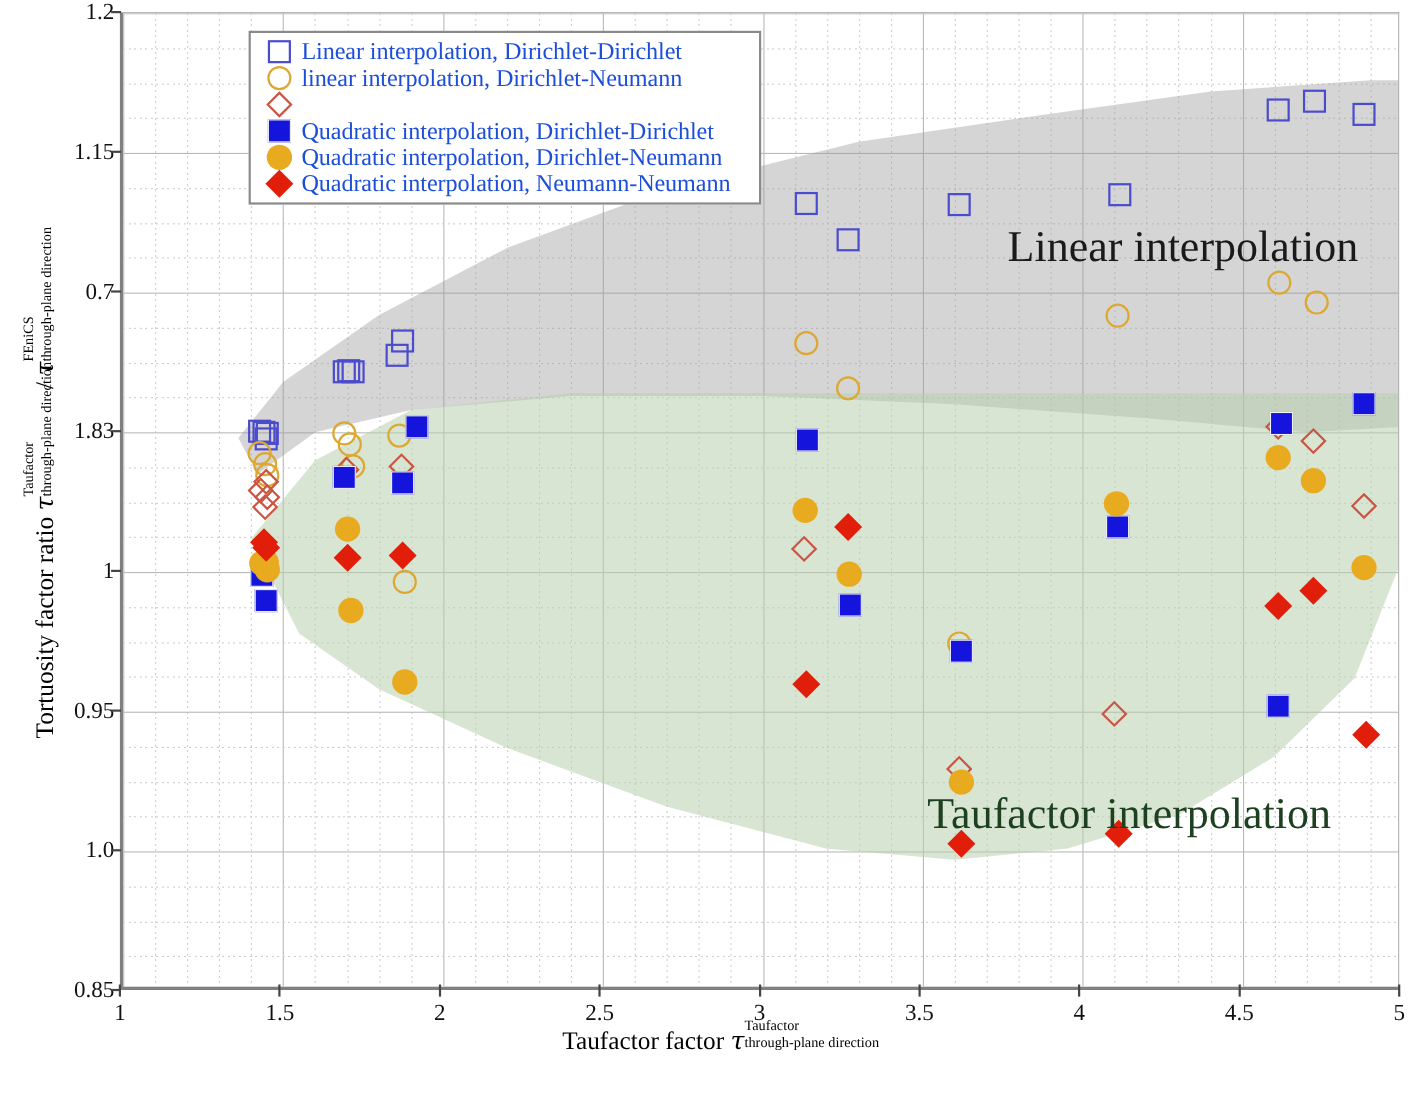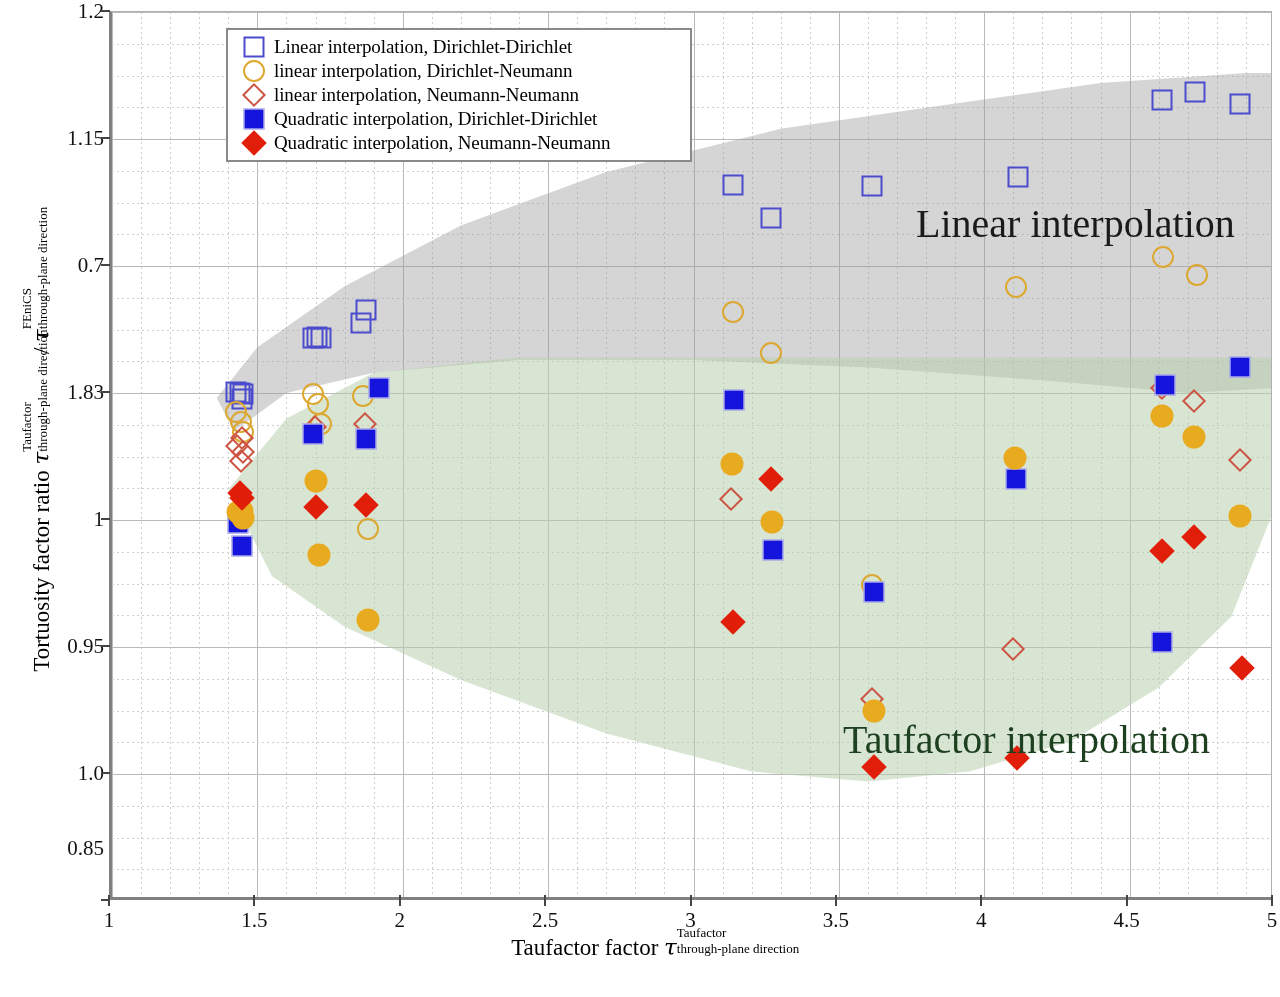--- a/index.html
+++ b/index.html
@@ -45,21 +45,21 @@
   #ann-quad{color:#1d4020;font-size:40px;left:731px;top:704px;}
 
   
   #legend{
     position:absolute;left:114px;top:16px;width:466px;
     background:#fff;border:2px solid #8a8a8a;padding:5px 8px 5px 6px;box-sizing:border-box;
   }
   .lg-row{display:flex;align-items:center;height:24px;}
   .lg-sym{width:40px;height:24px;position:relative;flex:0 0 40px;}
   .lg-sym .mk{left:20px;top:12px;}
-  .lg-txt{font-size:19px;color:#000000;font-family:"Liberation Serif",serif;
+  .lg-txt{font-size:22px;color:#1d4ed8;font-family:"Liberation Serif",serif;
           white-space:nowrap;letter-spacing:-0.1px;}
 
   
   .ytick{position:absolute;right:1176px;text-align:right;width:90px;
          font-size:21px;color:#111;transform:translateY(-50%);}
   .ytmark{position:absolute;left:101px;width:9px;height:2px;background:#444;
           transform:translateY(-50%);}
   .xtick{position:absolute;top:908px;text-align:center;width:70px;
          font-size:21px;color:#111;transform:translateX(-50%);}
   .xtmark{position:absolute;top:895px;width:2px;height:11px;background:#444;
@@ -312,39 +312,44 @@
             <div class="mk ci-open" style="width: 22px; height: 22px;"></div>
           </div>
           <div class="lg-txt">linear interpolation, Dirichlet-Neumann</div>
         </div>
         <div class="lg-row">
           <div class="lg-sym">
             <div class="mk di-open" style="width: 17px; height: 17px;">
               <i></i>
             </div>
           </div>
-          <div class="lg-txt">linear interpolation, Neumann-Neumann</div>
         </div>
         <div class="lg-row">
           <div class="lg-sym">
             <div class="mk sq-fill" style="width: 21px; height: 21px;"></div>
           </div>
           <div class="lg-txt">Quadratic interpolation, Dirichlet-Dirichlet</div>
+        </div>
+        <div class="lg-row">
+          <div class="lg-sym">
+            <div class="mk ci-fill" style="width: 23px; height: 23px;"></div>
+          </div>
+          <div class="lg-txt">Quadratic interpolation, Dirichlet-Neumann</div>
         </div>
         <div class="lg-row">
           <div class="lg-sym">
             <div class="mk di-fill" style="width: 18px; height: 18px;">
               <i></i>
             </div>
           </div>
           <div class="lg-txt">Quadratic interpolation, Neumann-Neumann</div>
         </div>
       </div>
   </div>
-<div class="ytick" style="top: 848px;">0.85</div>
+<div class="ytick" style="top: 900px;">0.85</div>
     <div class="ytmark" style="top: 900px;"></div>
     <div class="ytick" style="top: 773px;">1.0</div>
     <div class="ytmark" style="top: 773px;"></div>
     <div class="ytick" style="top: 646px;">0.95</div>
     <div class="ytmark" style="top: 646px;"></div>
     <div class="ytick" style="top: 519px;">1</div>
     <div class="ytmark" style="top: 519px;"></div>
     <div class="ytick" style="top: 392px;">1.83</div>
     <div class="ytmark" style="top: 392px;"></div>
     <div class="ytick" style="top: 265px;">0.7</div>

